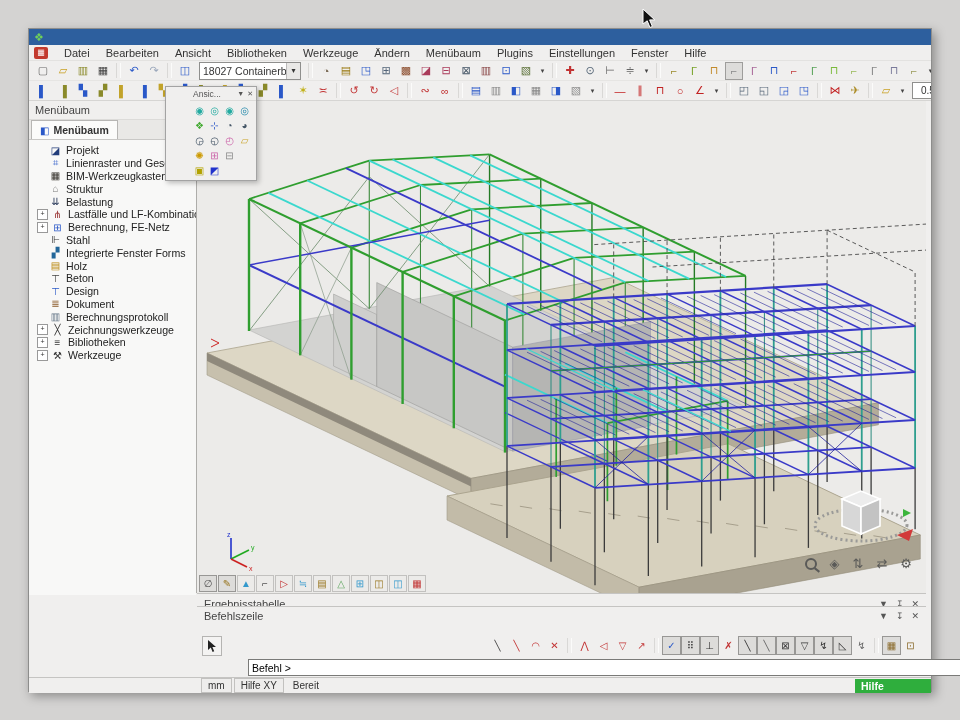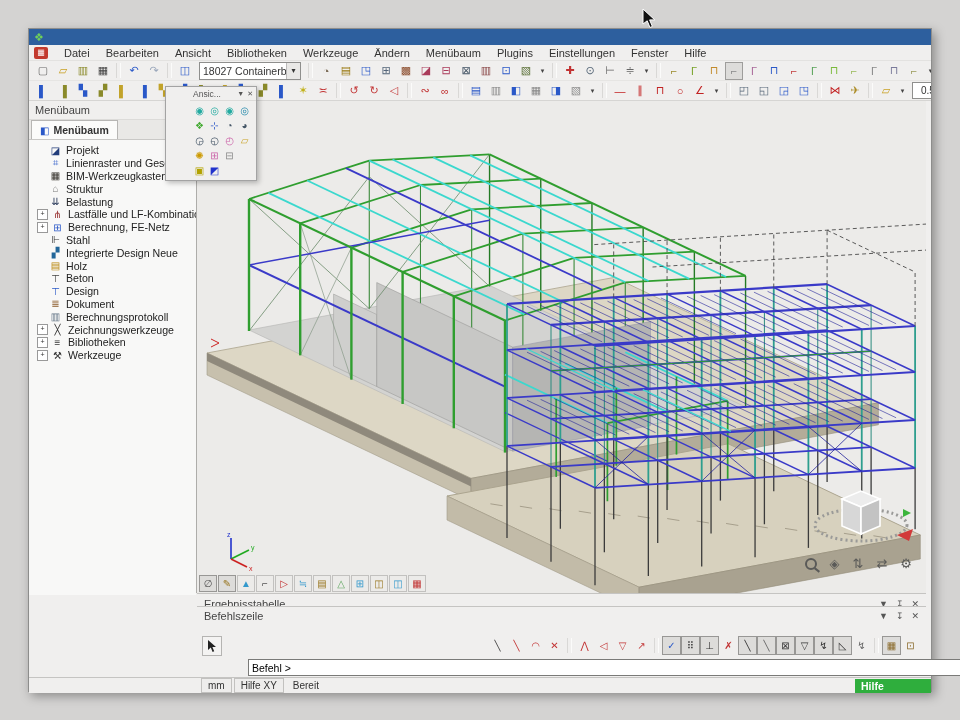--- a/index.html
+++ b/index.html
@@ -273,21 +273,21 @@
           <span>Berechnung, FE-Netz</span>
         </div>
         <div class="titem">
           <span class="texp none"></span>
           <span class="ticn" style="color: rgb(51, 51, 51);">⊩</span>
           <span>Stahl</span>
         </div>
         <div class="titem">
           <span class="texp none"></span>
           <span class="ticn" style="color: rgb(34, 102, 153);">▞</span>
-          <span>Integrierte Design Neue</span>
+          <span>Integrierte Fenster Forms</span>
         </div>
         <div class="titem">
           <span class="texp none"></span>
           <span class="ticn" style="color: rgb(184, 134, 11);">▤</span>
           <span>Holz</span>
         </div>
         <div class="titem">
           <span class="texp none"></span>
           <span class="ticn" style="color: rgb(68, 68, 68);">⊤</span>
           <span>Beton</span>

